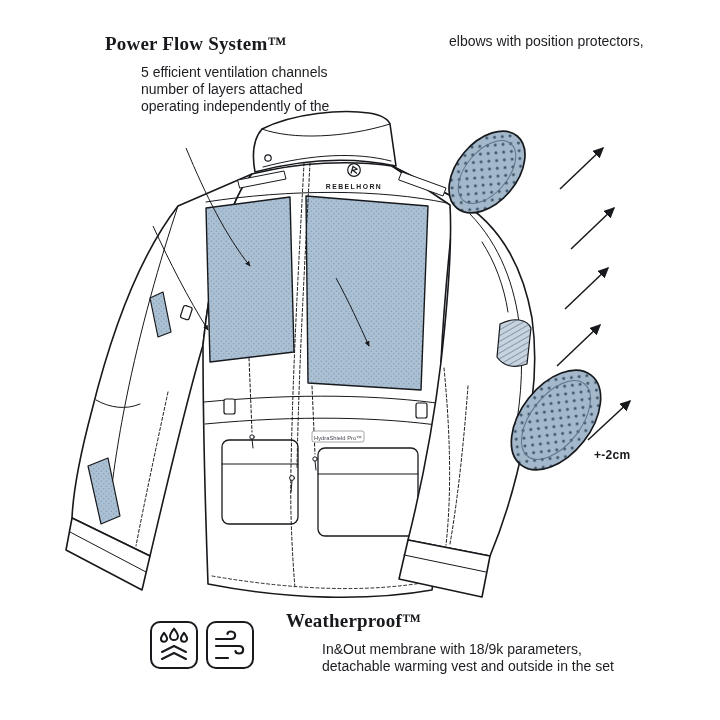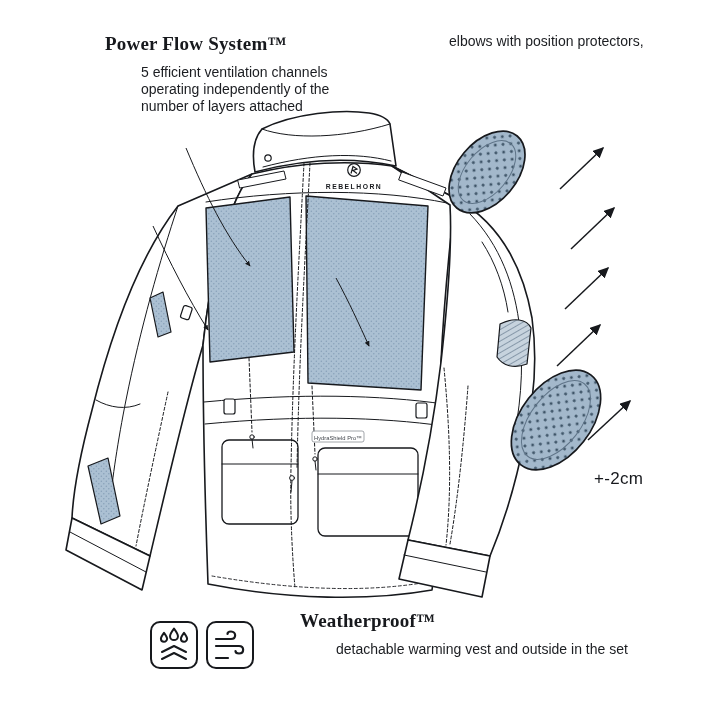--- a/index.html
+++ b/index.html
@@ -9,22 +9,22 @@
     font-family:"Liberation Sans", sans-serif;
     color:#17191d;
   }
   .canvas { position:relative; width:720px; height:720px; background:#fff; overflow:hidden; }
   #jacket-svg { position:absolute; left:0; top:0; width:720px; height:720px; }
   .feature { position:absolute; }
   .feature h3 { font-size:19px; font-weight:700; letter-spacing:.2px; margin-bottom:9px;font-family:Liberation Serif, serif; }
   .feature .desc div { font-size:14px; line-height:17px; color:#1b1d21;margin-left:36px; }
   .pf { left:105px; top:33px; width:230px; }
   .ps { left:413px; top:33px; width:240px; }
-  .wp { left:300px; top:610px; width:360px; }
-  .adjustment-label { position:absolute; left:594px; top:448px; font-size:17px; font-weight:400; letter-spacing:.3px;margin-top:21px; }
+  .wp { left:286px; top:610px; width:360px; }
+  .adjustment-label { position:absolute; left:594px; top:448px; font-size:12px; font-weight:700; letter-spacing:.3px; }
   .icon-box {
     position:absolute; width:48px; height:48px;
     border:2.5px solid #17191d; border-radius:10px;
     display:flex; align-items:center; justify-content:center; background:#fff;
   }
   .icon-box.b1 { left:150px; top:621px; }
   .icon-box.b2 { left:206px; top:621px; }
 </style>
 </head>
 <body>
@@ -148,22 +148,22 @@
       <line x1="565" y1="309" x2="608" y2="268" marker-end="url(#ah)"></line>
       <line x1="557" y1="366" x2="600" y2="325" marker-end="url(#ah)"></line>
       <line x1="588" y1="440" x2="630" y2="401" marker-end="url(#ah)"></line>
     </g>
   </svg>
 
   <div class="feature pf">
     <h3>Power Flow System™</h3>
     <div class="desc">
       <div>5 efficient ventilation channels</div>
+      <div>number of layers attached</div>
       <div>operating independently of the</div>
-      <div>number of layers attached</div>
     </div>
   </div>
 
   <div class="feature ps">
     <div class="desc">
       <div>elbows with position protectors,</div>
     </div>
   </div>
 
   <div class="adjustment-label">+-2cm</div>
@@ -185,17 +185,18 @@
         <path d="M6,14 L21,14 C26.5,14 26.5,6.5 21,6.5 C18.5,6.5 17.5,8 17.5,9"></path>
         <path d="M6,21 L29,21 C34.5,21 34.5,28.5 29,28.5 C26.5,28.5 25.5,27 25.5,26"></path>
         <path d="M6,33 L18,33"></path>
       </g>
     </svg>
   </div>
 
   <div class="feature wp">
     <h3>Weatherproof™</h3>
     <div class="desc">
+      <div>In&amp;Out membrane with 18/9k parameters,</div>
       <div>detachable warming vest and outside in the set</div>
     </div>
   </div>
 
 </div>
 
 </body></html>

